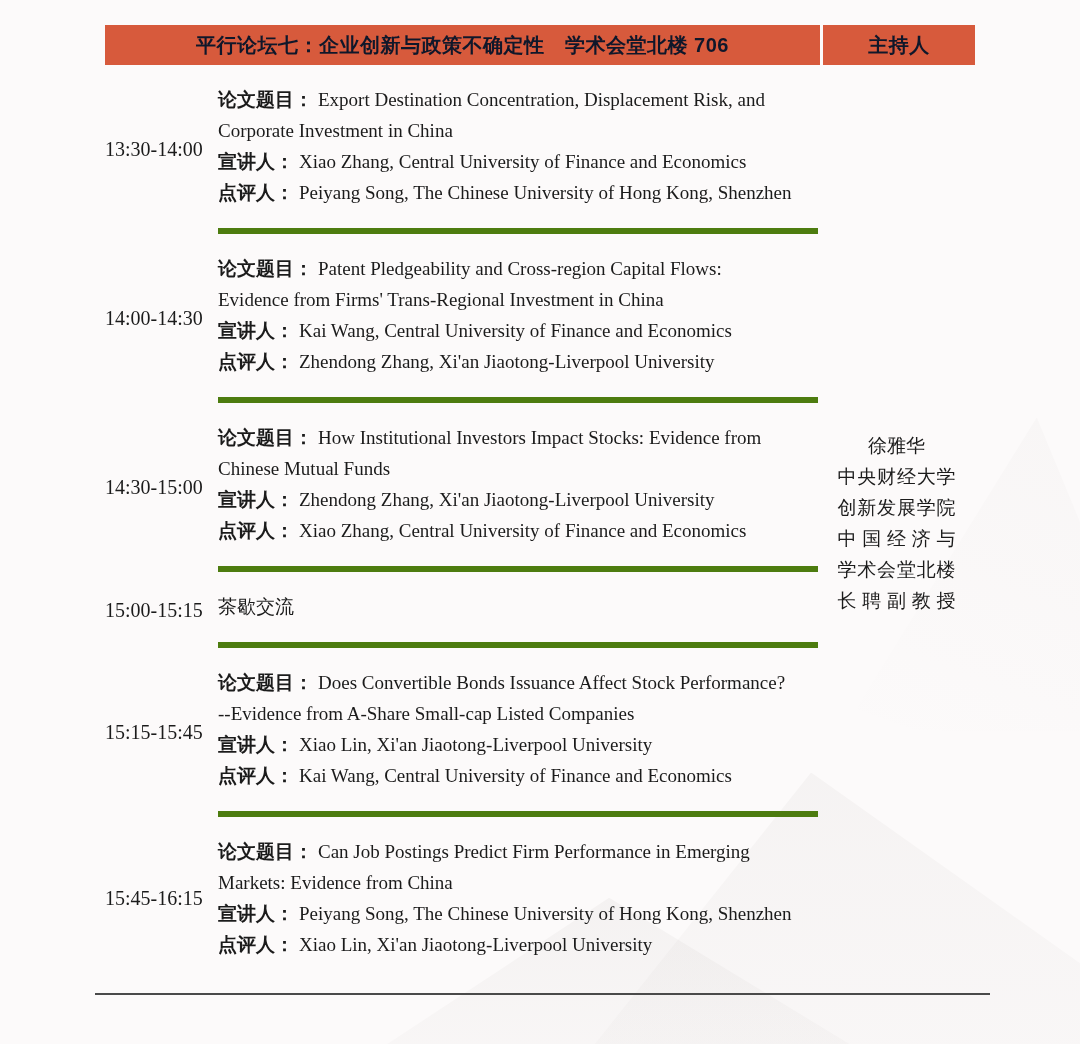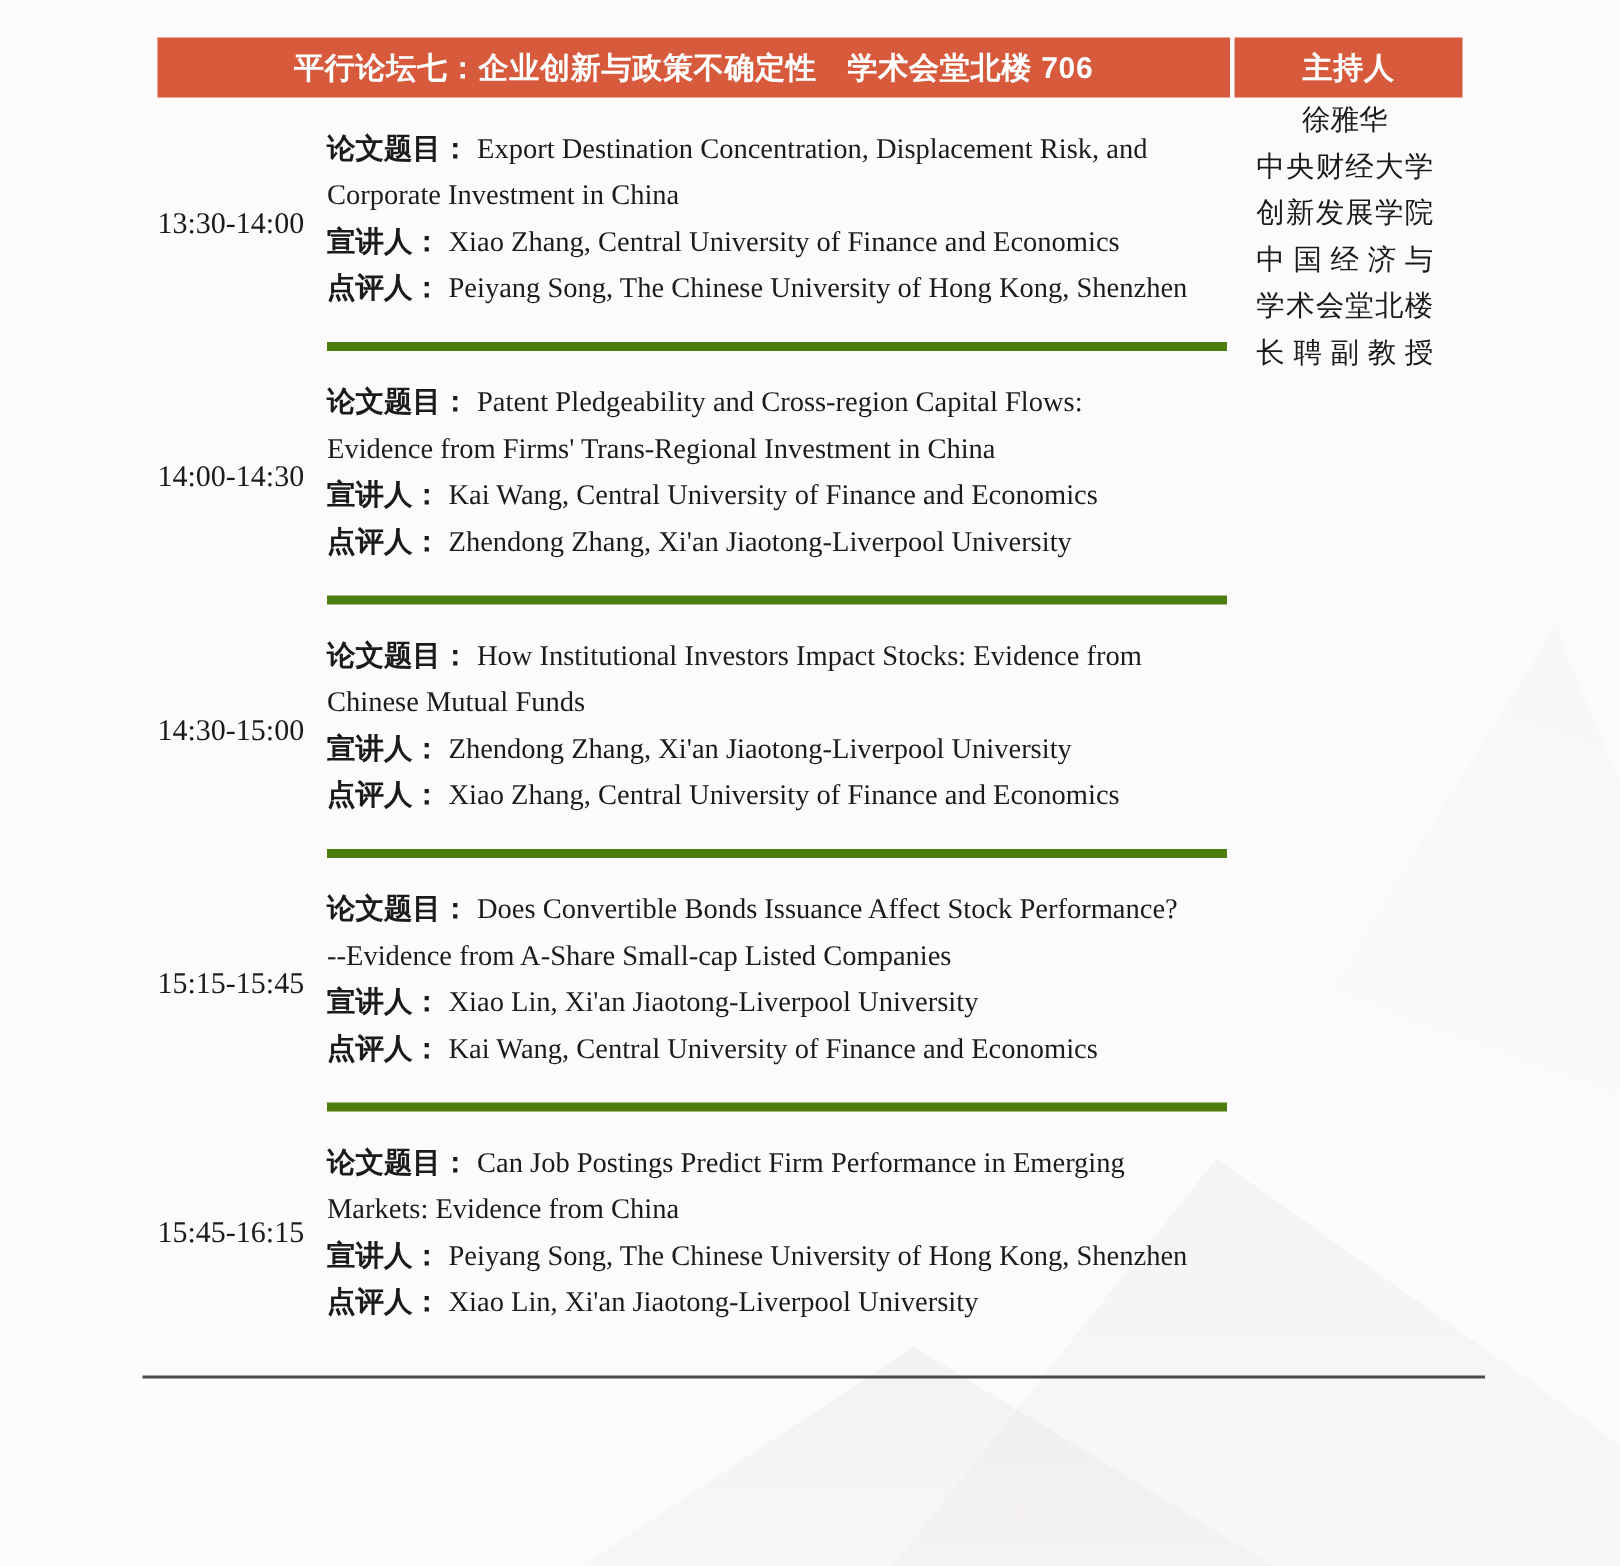--- a/index.html
+++ b/index.html
@@ -22,35 +22,35 @@
         clip-path:polygon(0 100%, 48% 0, 100% 100%); }
   .m3 { left:78%; top:40%; width:30%; height:30%;
         background:linear-gradient(200deg, rgba(120,110,105,0.03), rgba(120,110,105,0.0));
         clip-path:polygon(0 100%, 60% 0, 100% 100%); }
 
   .page { position:relative; z-index:1; padding:25px 105px 0 105px; }
 
   
   .header { display:flex; height:40px; }
   .header-title, .header-right {
-    color:#ffffff;
+    color:#0f172a;
     font-family:"Liberation Sans","DejaVu Sans",sans-serif;
     font-weight:700; font-size:20px;
     display:flex; align-items:center; justify-content:center;
     letter-spacing:0.5px;
   }
   .header-title { flex:1; }
   .header-right { width:152px; margin-left:3px;text-align:center; }
 
   
   .content { display:flex; }
   .schedule { width:713px; }
   .moderator-col {
     width:157px; display:flex; flex-direction:column;
-    justify-content:flex-start; align-items:center;
+    justify-content:center; align-items:center;
   }
   .moderator-block { width:118px; font-size:19px; line-height:31px; }
   .mod-name { text-align:center; }
   .mod-line { text-align:justify; text-align-last:justify; }
 
   
   .row { display:flex; }
   .time {
     width:113px; display:flex; align-items:center;
     font-size:20px; white-space:nowrap;
@@ -111,20 +111,28 @@
     <div class="time">14:30-15:00</div>
     <div class="details">
       <div class="details-inner">
         <p class="line"><b class="lbl">论文题目：</b><span>How Institutional Investors Impact Stocks: Evidence from Chinese Mutual Funds</span></p>
         <p class="line"><b class="lbl">宣讲人：</b><span>Zhendong Zhang, Xi'an Jiaotong-Liverpool University</span></p>
         <p class="line"><b class="lbl">点评人：</b><span>Xiao Zhang, Central University of Finance and Economics</span></p>
       </div>
     </div>
   </div>
 
+  <div class="row">
+    <div class="time">15:00-15:15</div>
+    <div class="details">
+      <div class="details-inner">
+        <p class="line">茶歇交流</p>
+      </div>
+    </div>
+  </div>
 
   <div class="row">
     <div class="time">15:15-15:45</div>
     <div class="details">
       <div class="details-inner">
         <p class="line"><b class="lbl">论文题目：</b><span>Does Convertible Bonds Issuance Affect Stock Performance? --Evidence from A-Share Small-cap Listed Companies</span></p>
         <p class="line"><b class="lbl">宣讲人：</b><span>Xiao Lin, Xi'an Jiaotong-Liverpool University</span></p>
         <p class="line"><b class="lbl">点评人：</b><span>Kai Wang, Central University of Finance and Economics</span></p>
       </div>
     </div>

